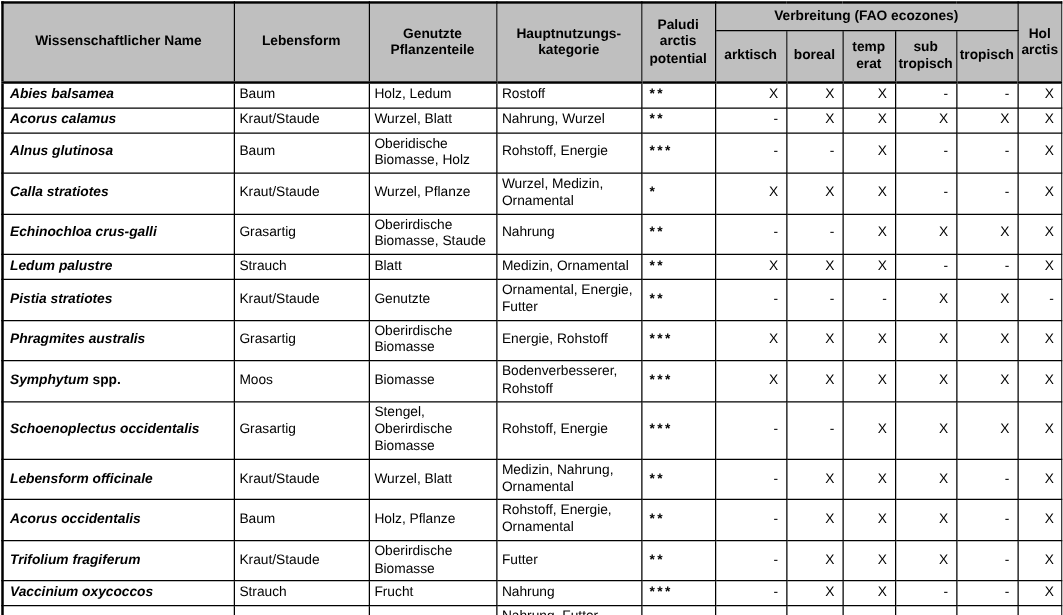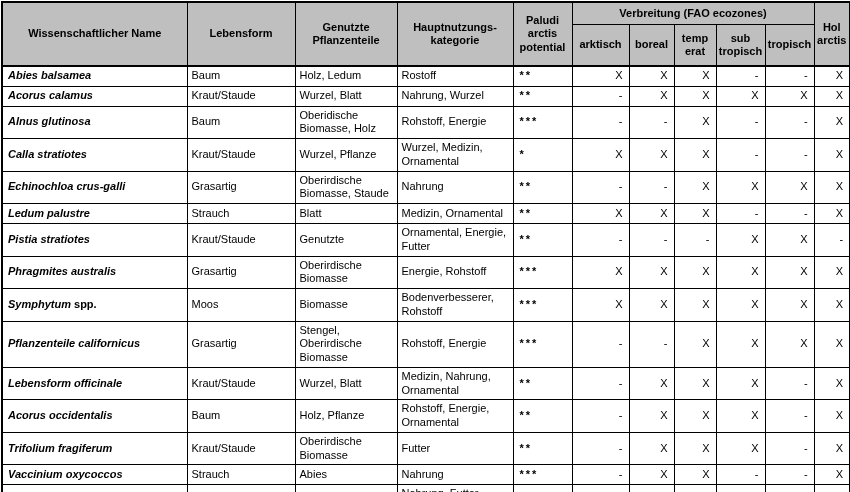--- a/index.html
+++ b/index.html
@@ -219,21 +219,21 @@
           <td>Bodenverbesserer, Rohstoff</td>
           <td class="stars">***</td>
           <td class="mark">X</td>
           <td class="mark">X</td>
           <td class="mark">X</td>
           <td class="mark">X</td>
           <td class="mark">X</td>
           <td class="mark">X</td>
         </tr>
         <tr>
-          <td class="name-cell"><i>Pflanzenteile californicus</i></td>
+          <td class="name-cell"><i>Schoenoplectus occidentalis</i></td>
           <td>Grasartig</td>
           <td>Stengel, Oberirdische Biomasse</td>
           <td>Rohstoff, Energie</td>
           <td class="stars">***</td>
           <td class="mark">-</td>
           <td class="mark">-</td>
           <td class="mark">X</td>
           <td class="mark">X</td>
           <td class="mark">X</td>
           <td class="mark">X</td>
@@ -273,21 +273,21 @@
           <td class="mark">-</td>
           <td class="mark">X</td>
           <td class="mark">X</td>
           <td class="mark">X</td>
           <td class="mark">-</td>
           <td class="mark">X</td>
         </tr>
         <tr>
           <td class="name-cell"><i>Vaccinium oxycoccos</i></td>
           <td>Strauch</td>
-          <td>Abies</td>
+          <td>Frucht</td>
           <td>Nahrung</td>
           <td class="stars">***</td>
           <td class="mark">-</td>
           <td class="mark">X</td>
           <td class="mark">X</td>
           <td class="mark">-</td>
           <td class="mark">-</td>
           <td class="mark">X</td>
         </tr>
         <tr>

